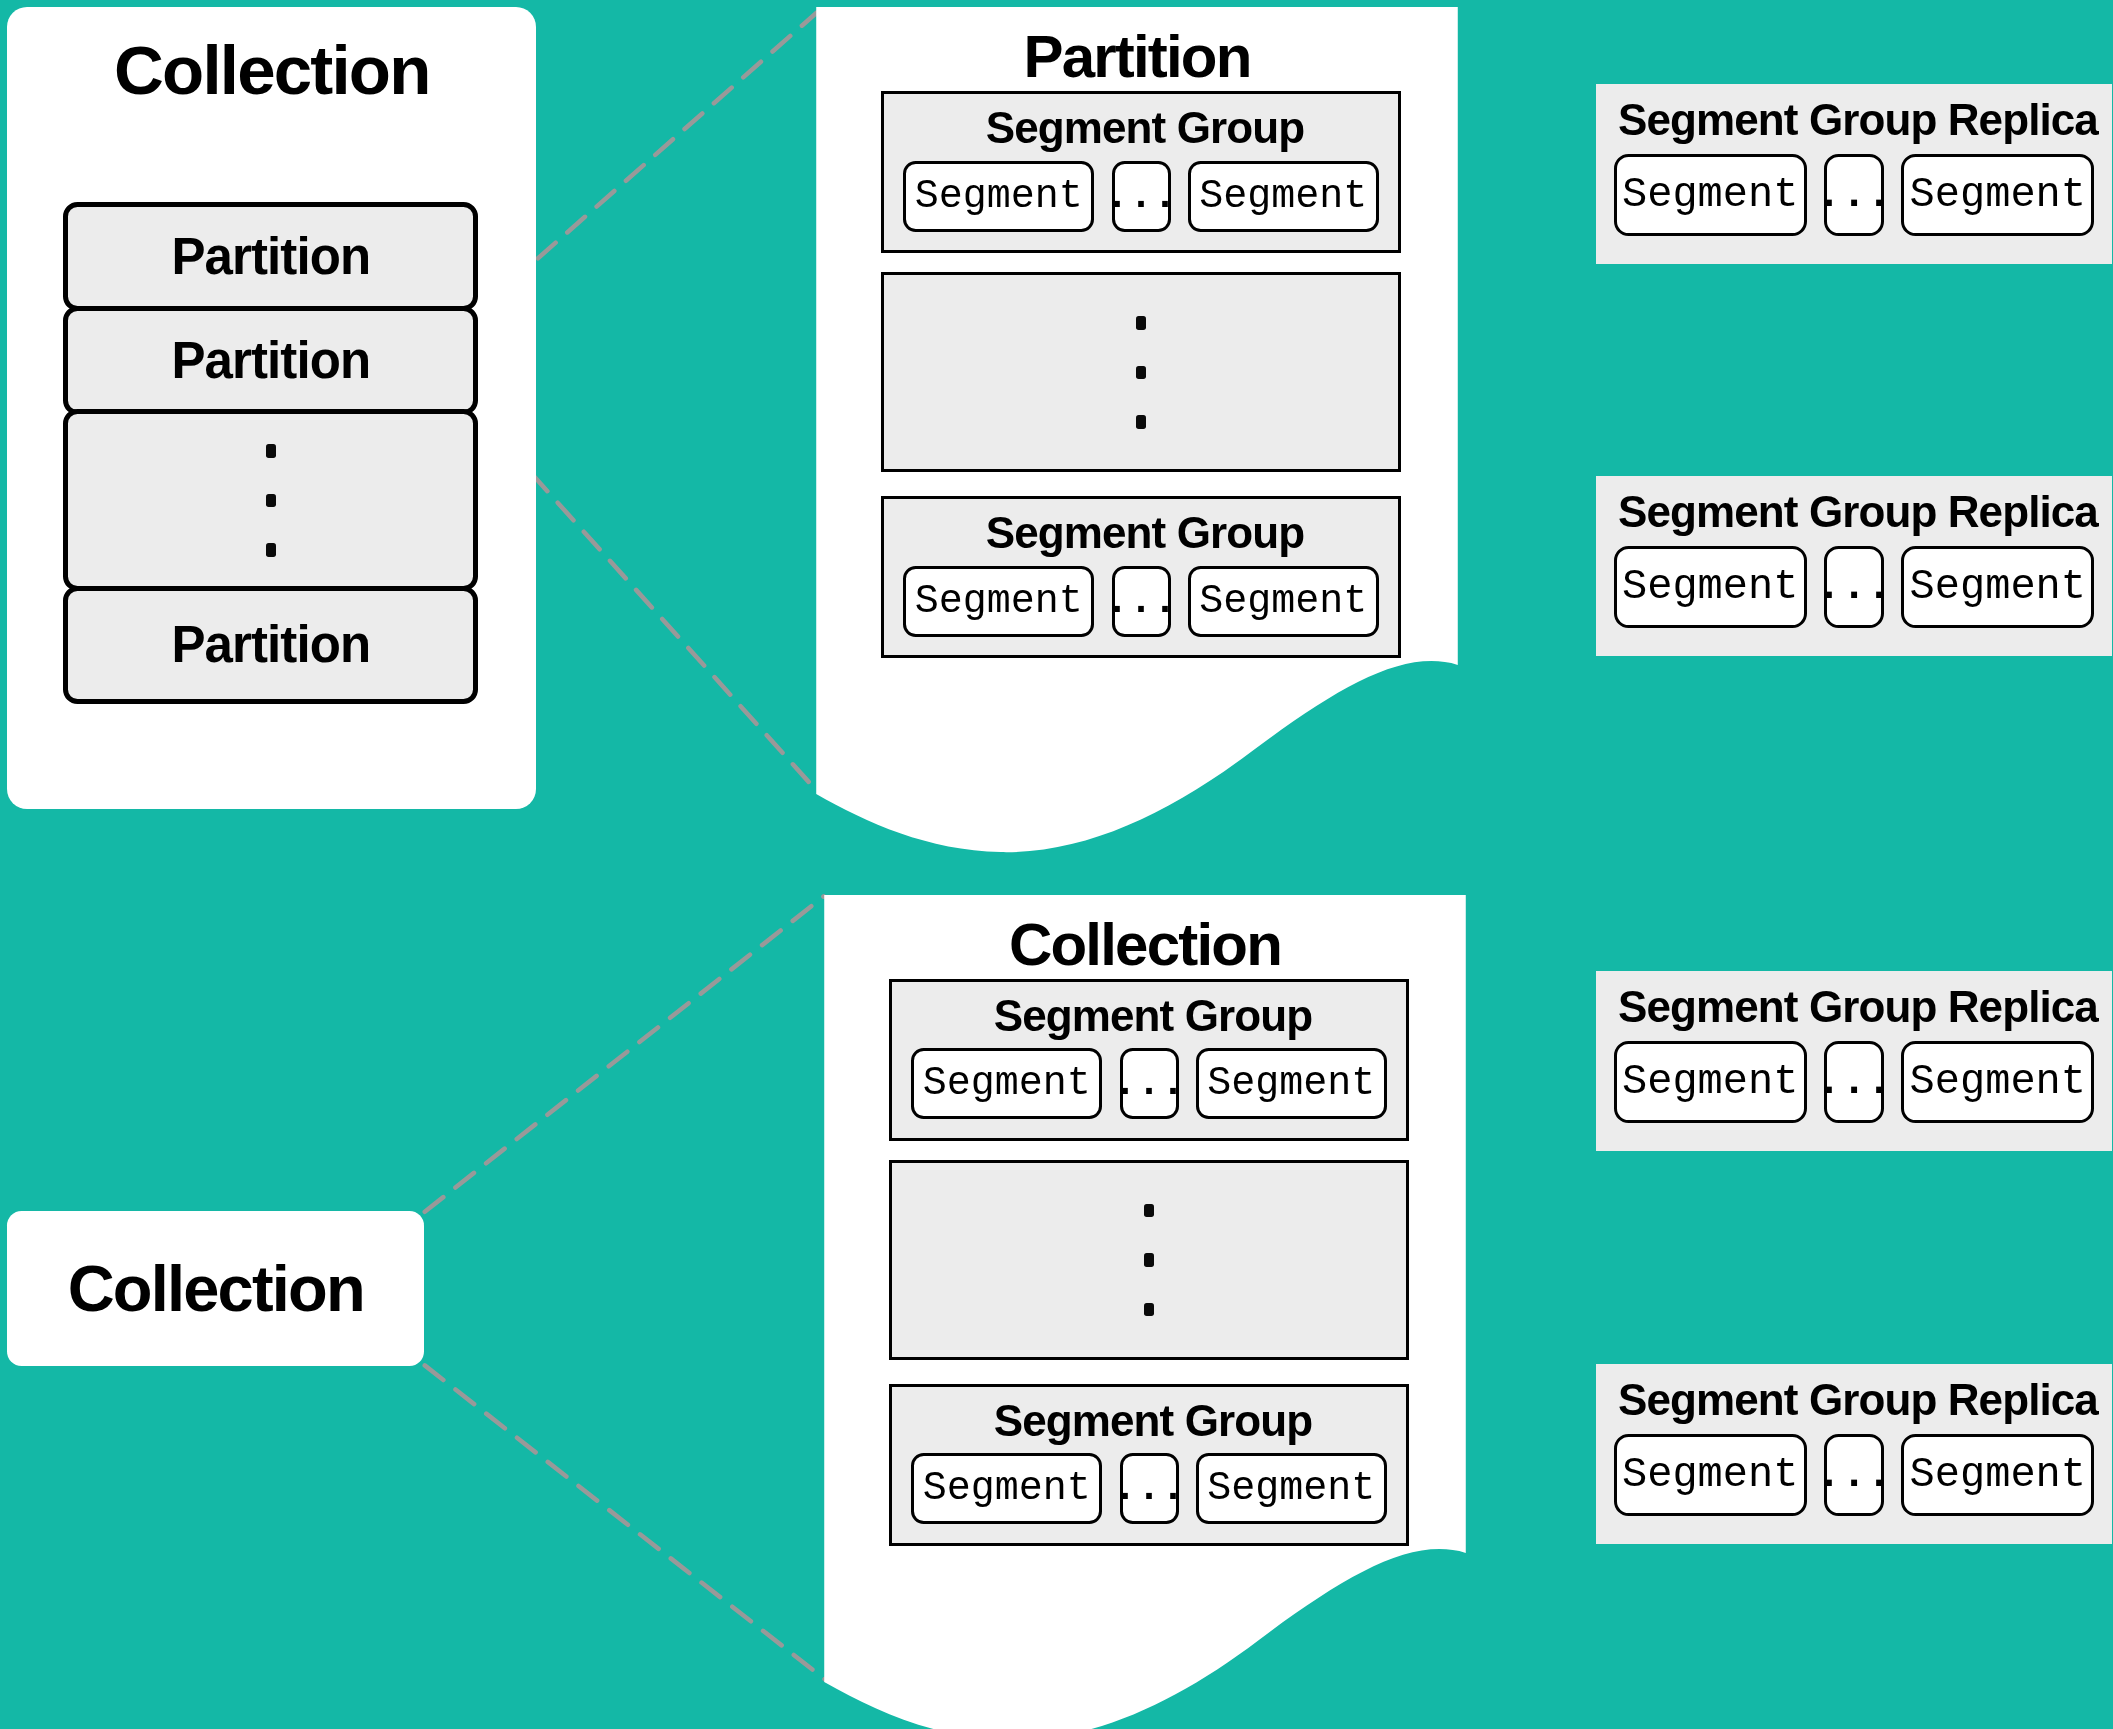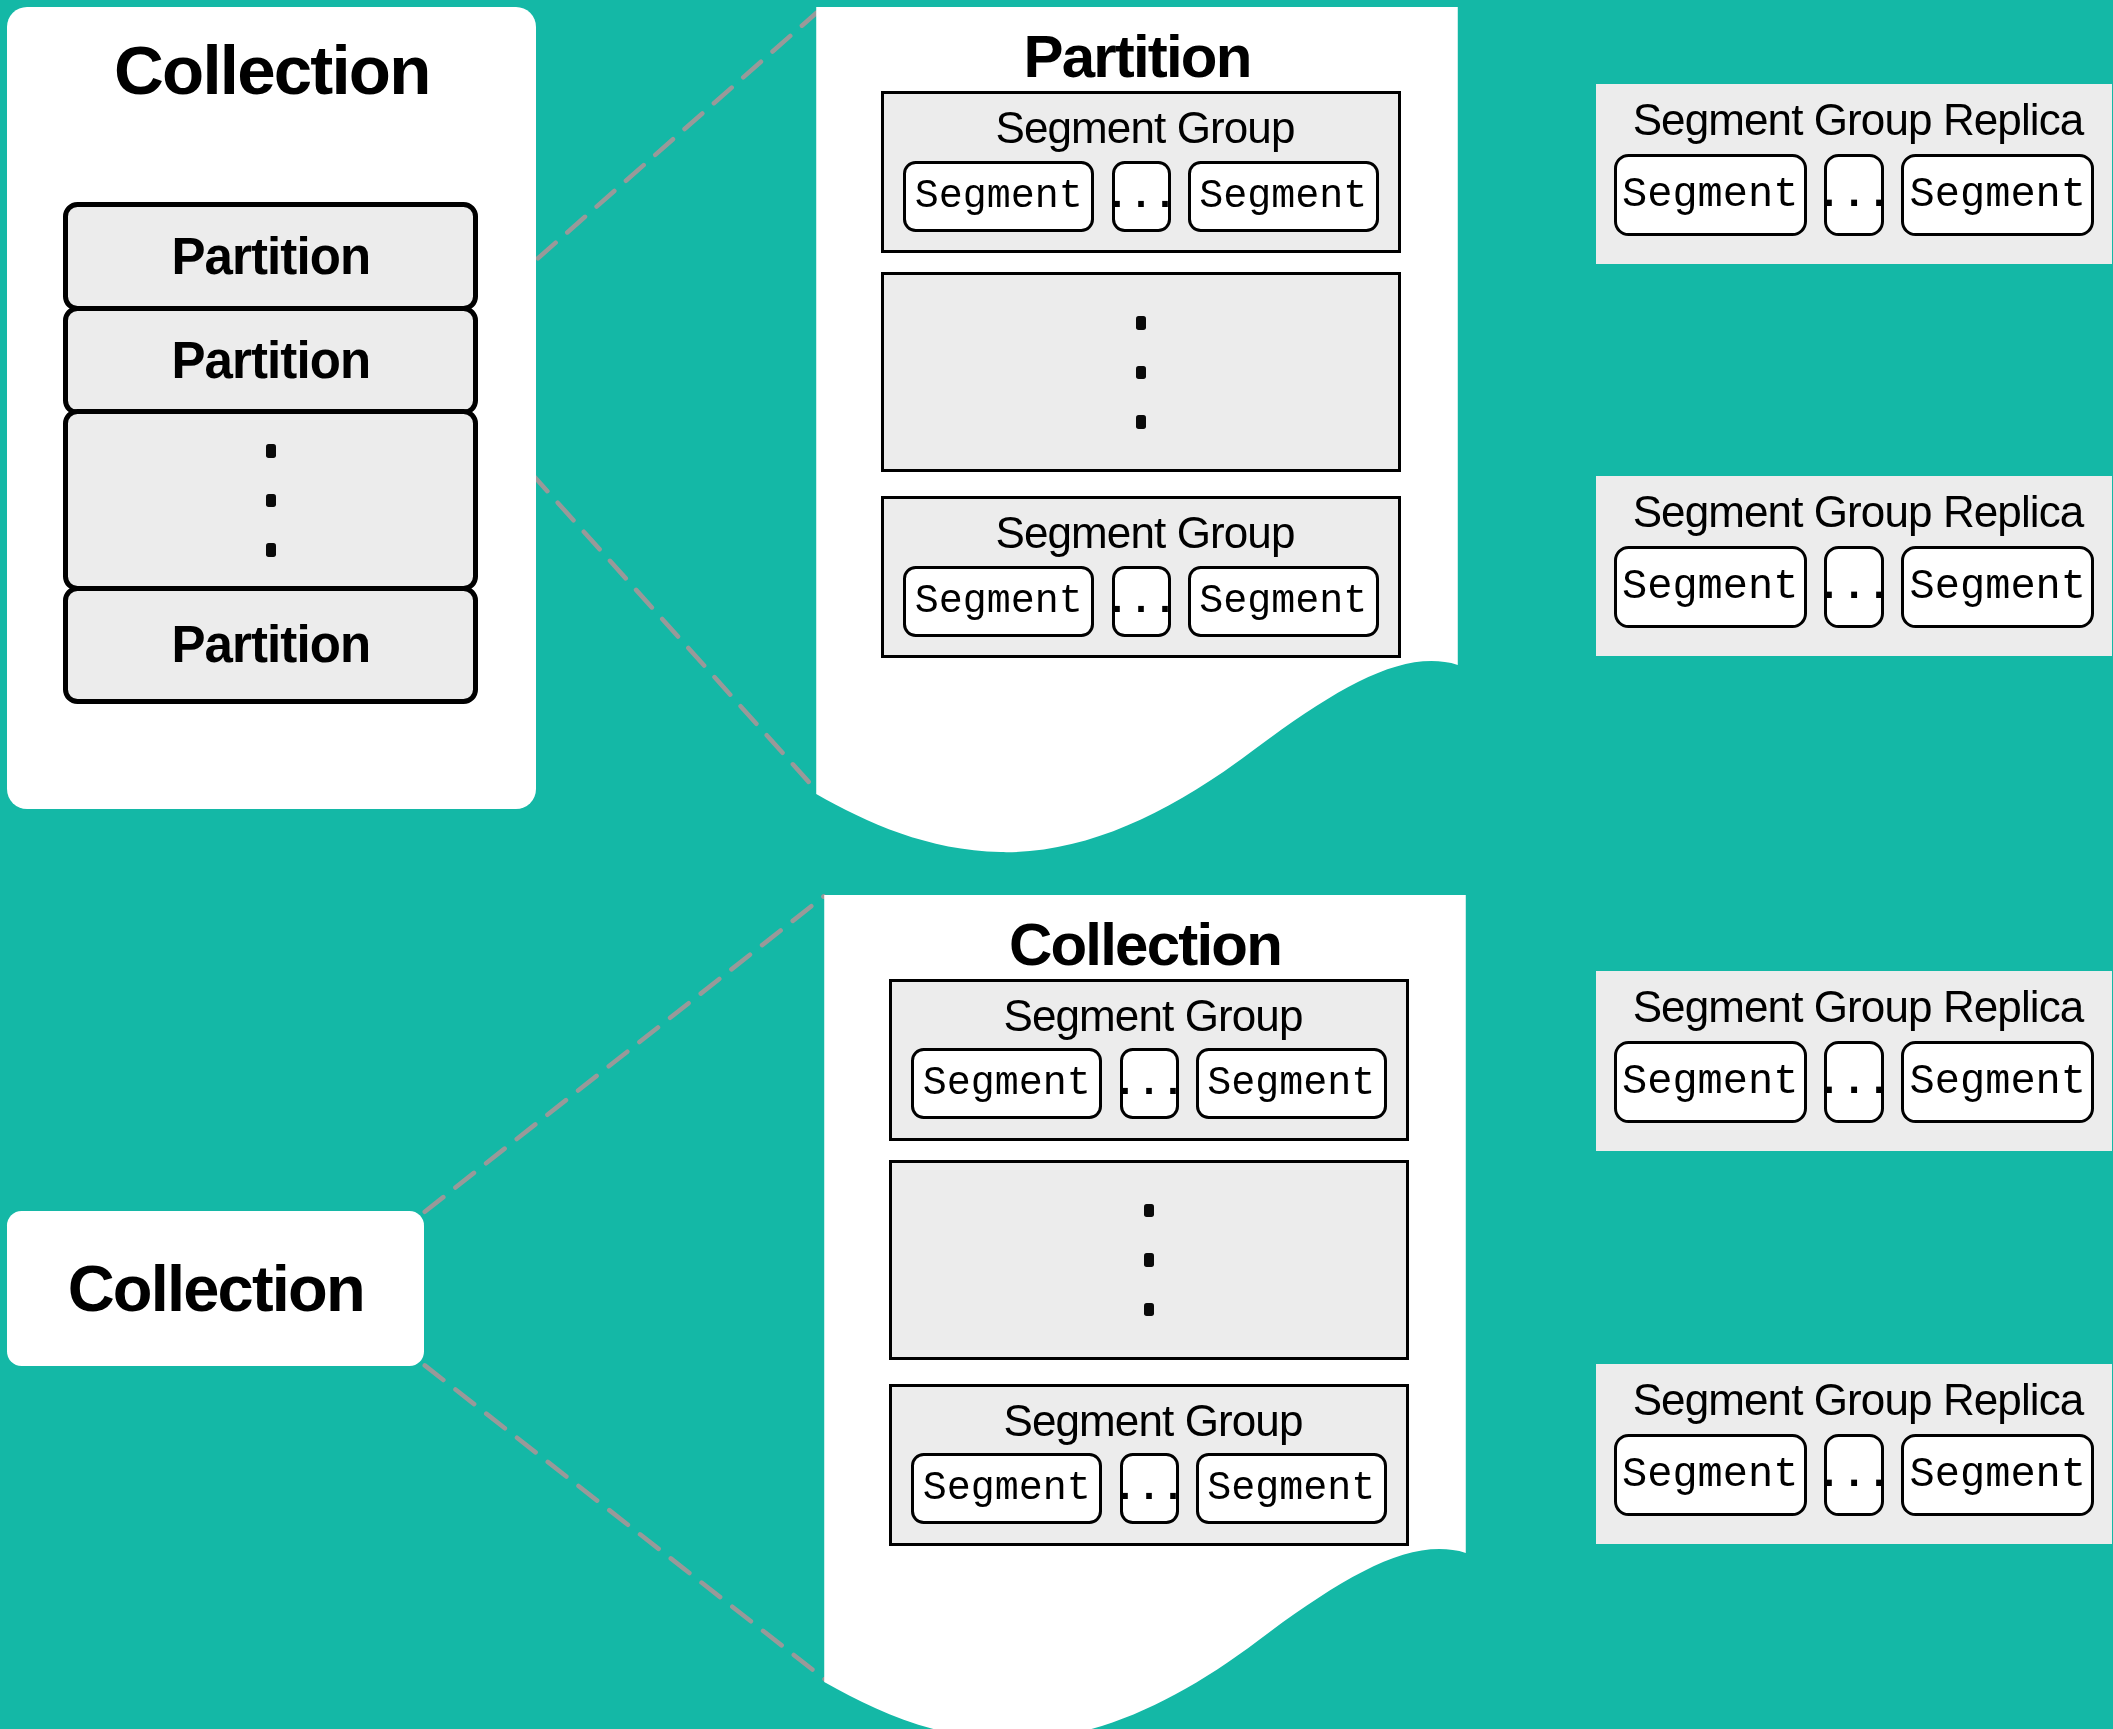--- a/index.html
+++ b/index.html
@@ -38,21 +38,21 @@
     position:absolute;left:0;top:14.5px;width:100%;text-align:center;
     font-size:60px;font-weight:700;letter-spacing:-1.8px;
   }
   .sg{
     position:absolute;left:65px;width:520px;height:162px;box-sizing:border-box;
     background:#ececec;border:3.6px solid #000;
   }
   .sg-top{top:84px;} .sg-bottom{top:489px;}
   .sg-dots{position:absolute;left:65px;top:265px;width:520px;height:200px;box-sizing:border-box;
     background:#ececec;border:3.6px solid #000;}
-  .sg-title{margin-top:9px;text-align:center;font-size:44px;font-weight:400;letter-spacing:-0.9px;margin-left:8px;}
+  .sg-title{margin-top:9px;text-align:center;font-size:44px;font-weight:700;letter-spacing:-0.9px;margin-left:8px;}
   .seg-row{display:flex;justify-content:center;gap:17.3px;margin-top:7.3px;font-family:Liberation Mono, monospace;}
   .seg{
     box-sizing:border-box;height:71px;border:3.6px solid #000;border-radius:12.7px;background:#fff;
     display:flex;align-items:center;justify-content:center;font-size:40px;font-weight:400;
   }
   .seg-wide{width:191px;} .seg-mid{width:59px;font-weight:700;}
   
   .replica{left:1596px;width:516px;height:180px;background:#ececec;}
   .replica .sg-title{margin-top:11px;font-size:44px;}
   .replica .seg-row{margin-top:9px;gap:17.3px;}

